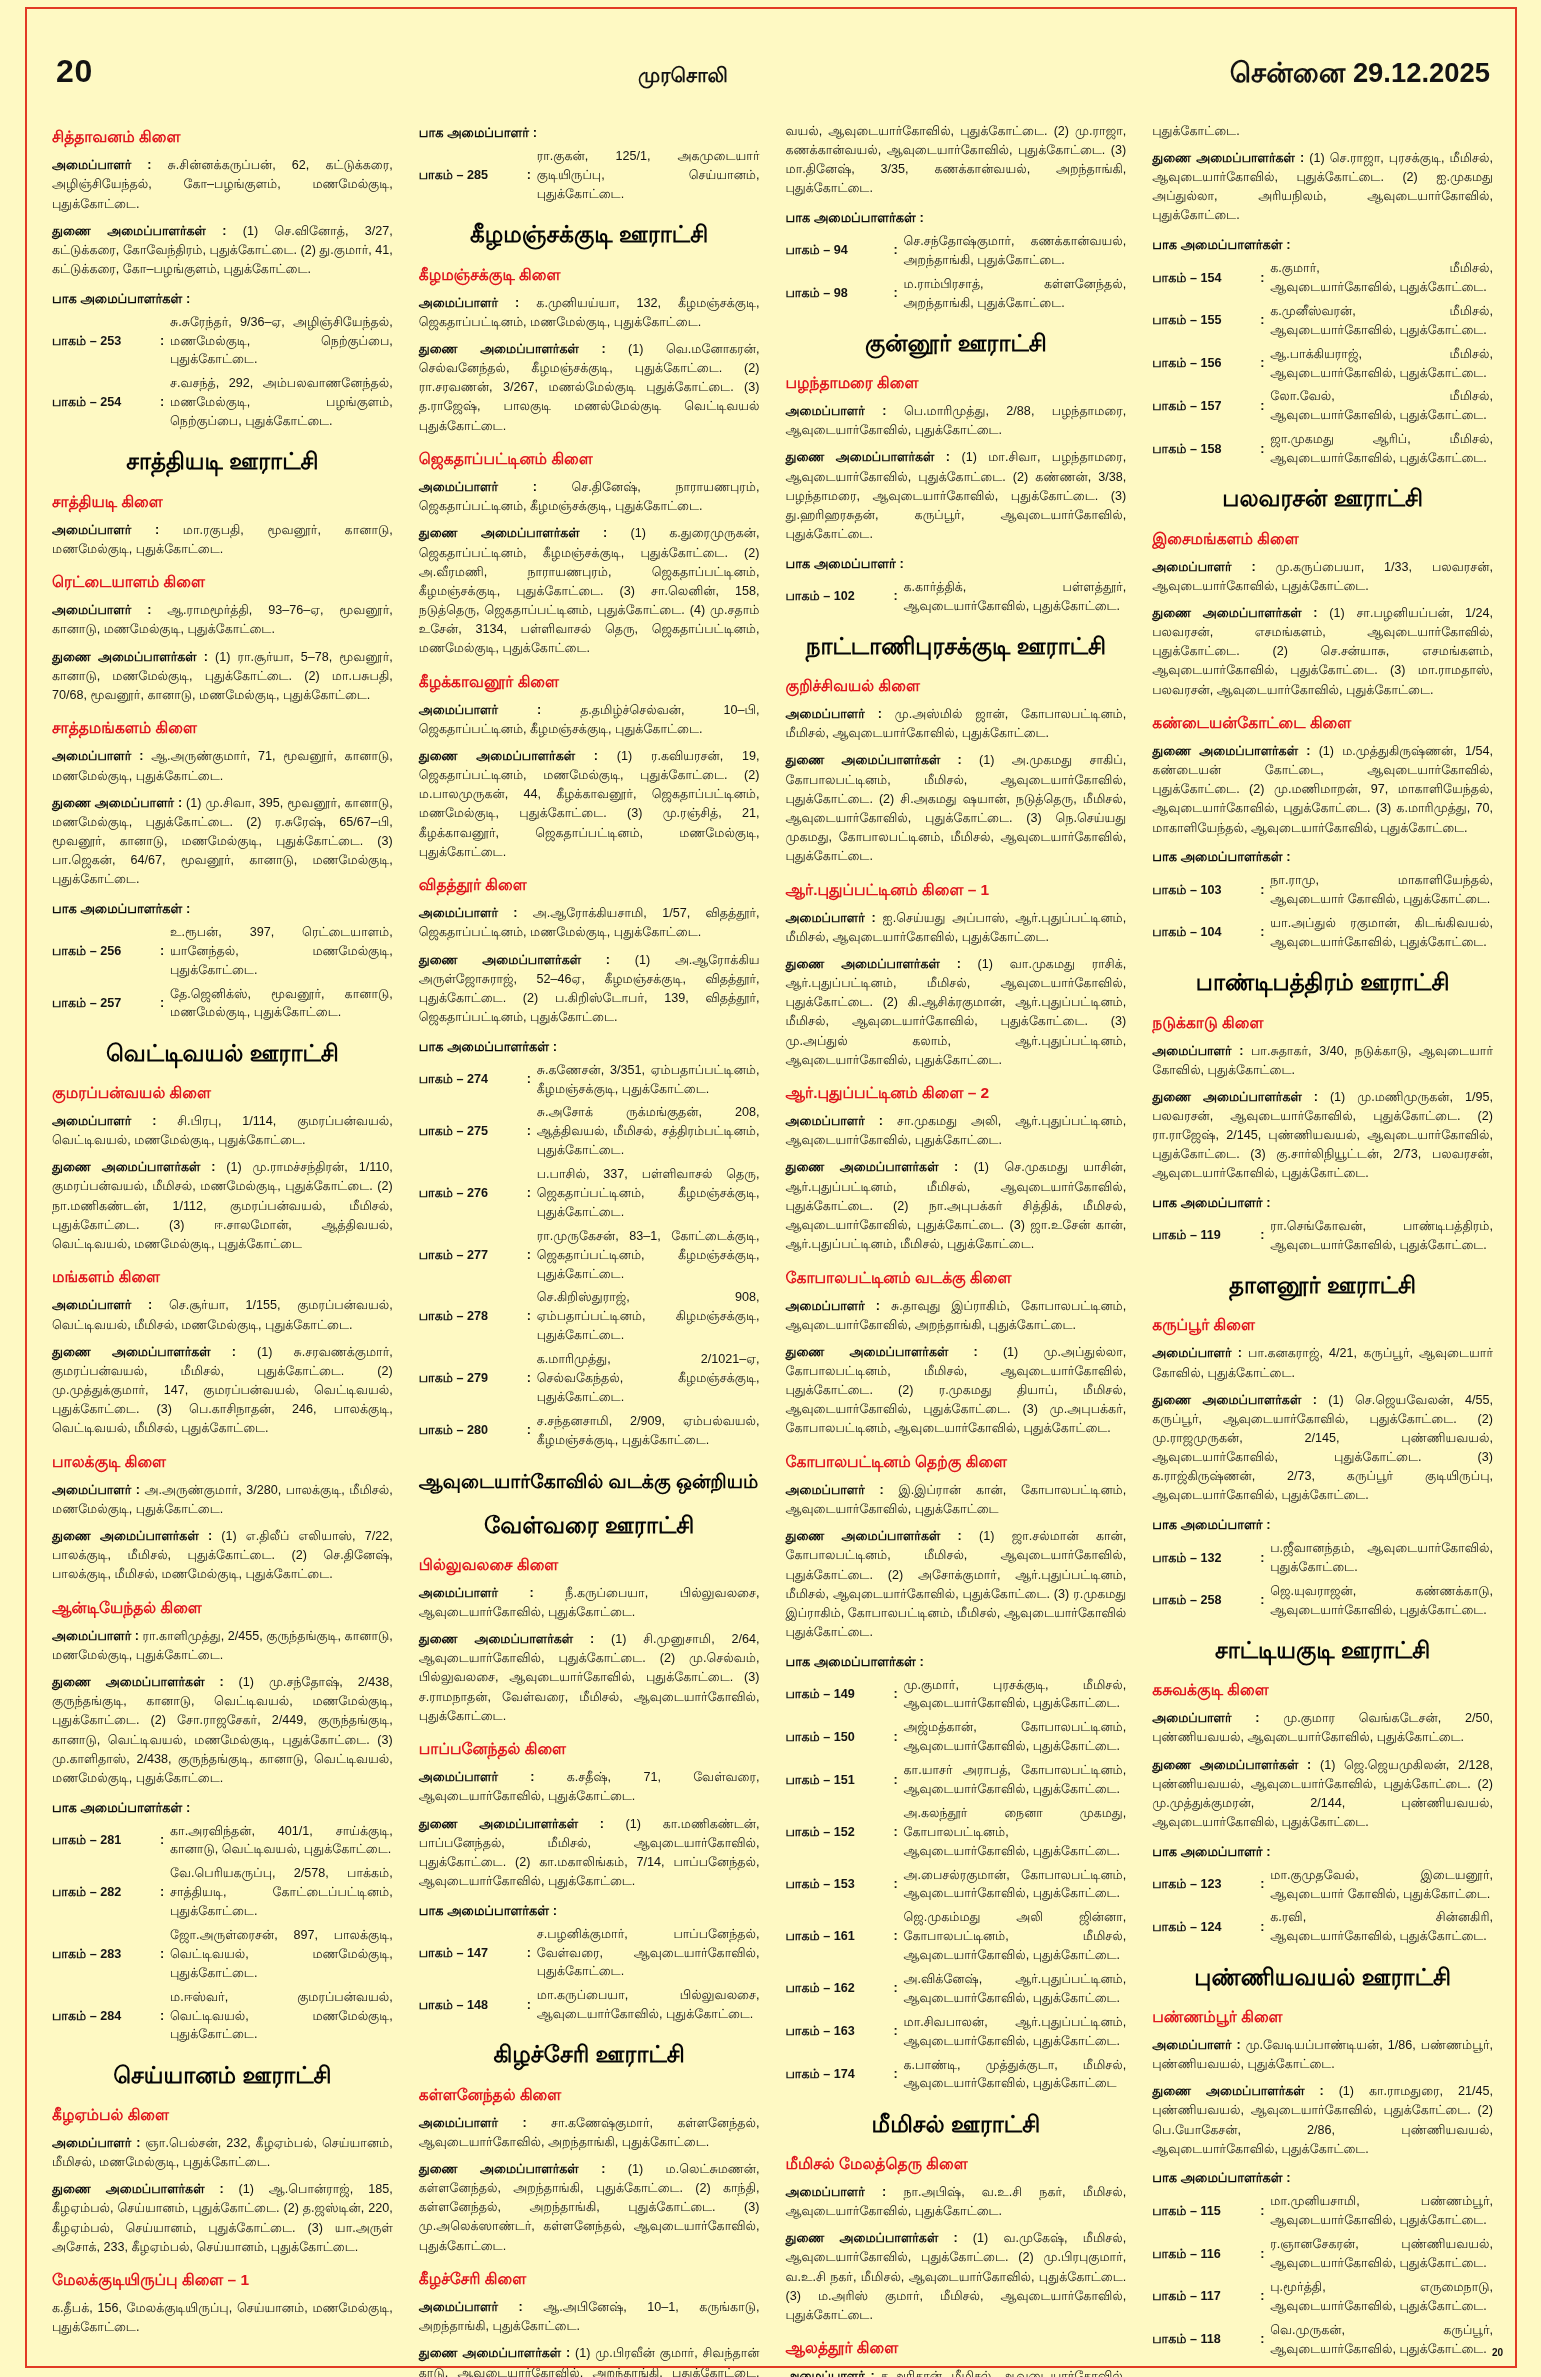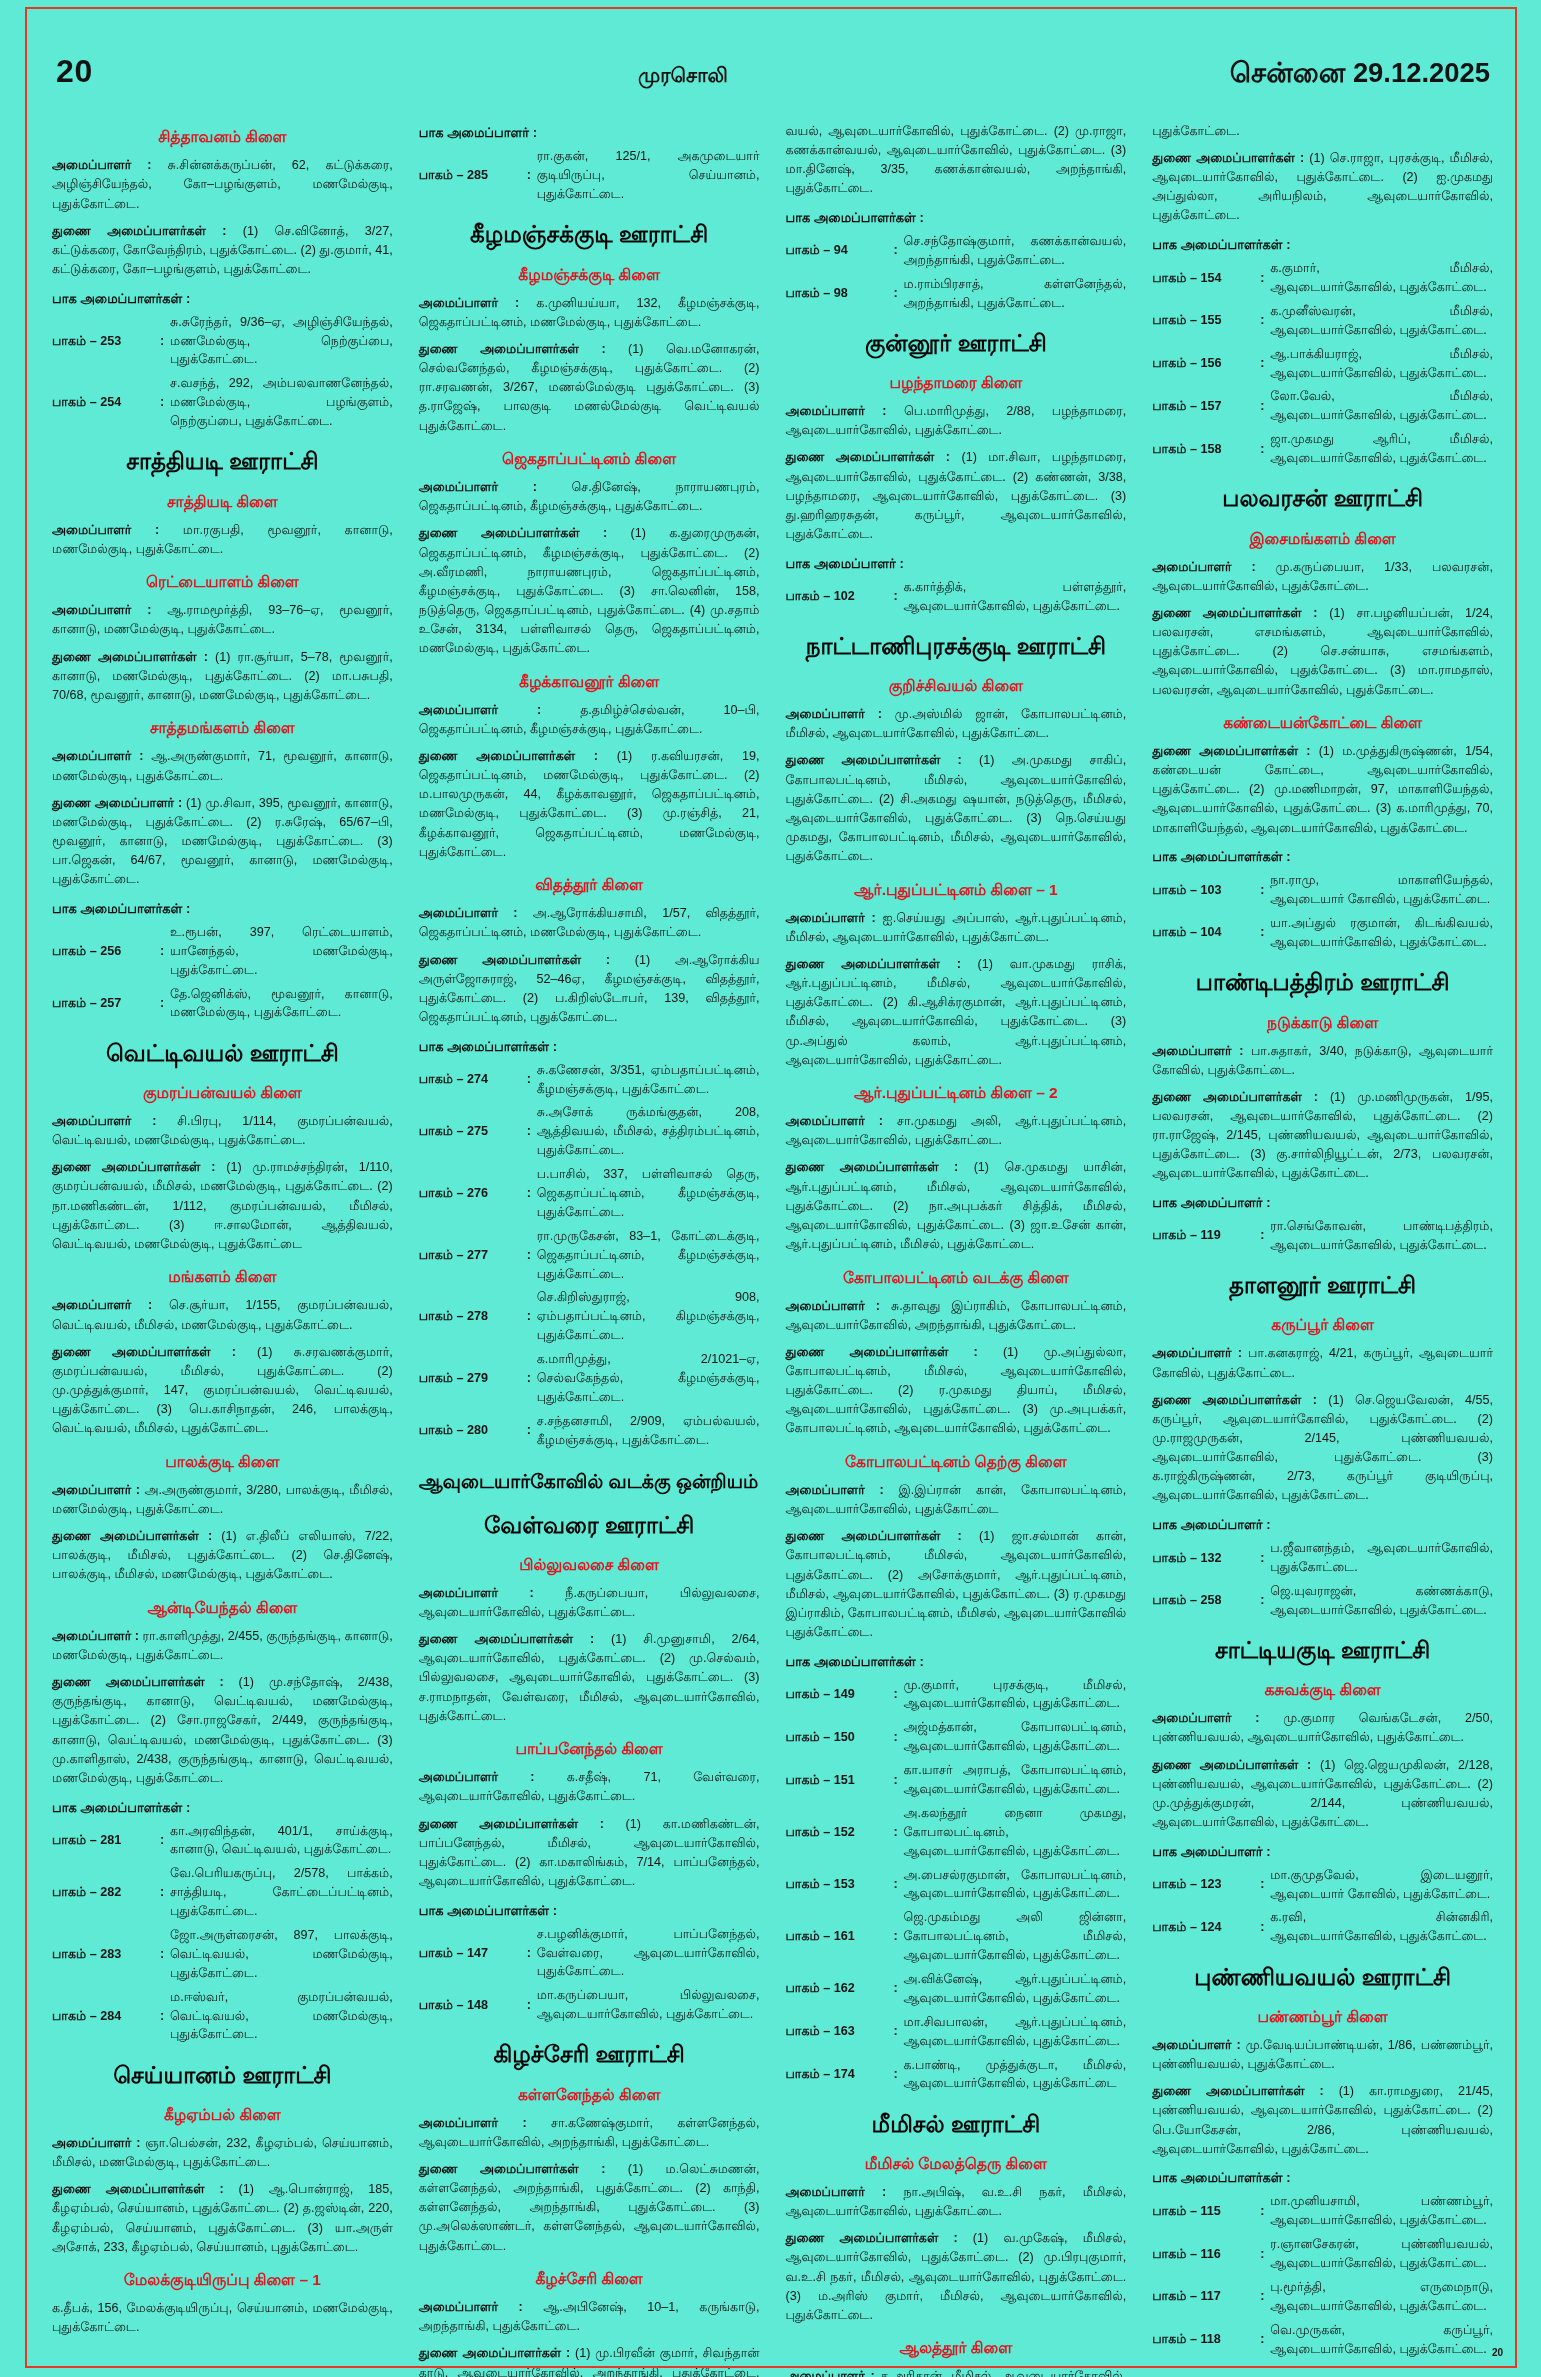--- a/index.html
+++ b/index.html
@@ -1,28 +1,28 @@
 <!DOCTYPE html>
 <html style="font-size:11.5px"><head>
 <meta charset="utf-8">
 <style>
   html,body{margin:0;padding:0;}
   body{background:#ffffff;font-family:"Liberation Sans",sans-serif;}
-  .page{position:relative;width:1541px;height:2377px;background:#5eead4;overflow:hidden;}
+  .page{position:relative;width:1541px;height:2377px;background:#fef9c3;overflow:hidden;}
   .frame{position:absolute;top:7.2px;left:24.5px;right:24.5px;bottom:8.7px;border:2.9px solid #e23a25;pointer-events:none;}
   .hdr{display:flex;justify-content:space-between;align-items:baseline;padding:53px 51px 2.9px 56px;color:#131313;}
   .hdr .pgnum{font-size:32px;font-weight:bold;letter-spacing:0.7px;}
   .hdr .masthead{font-size:20px;font-weight:bold;transform:translateX(21.6px);}
   .hdr .edition{font-size:27.4px;font-weight:bold;}
   .cols{display:flex;gap:26px;padding:19px 48px 0 52px;}
   .col{flex:1 1 0;min-width:0;}
   .blk-p{font-size:12.6px;line-height:1.52;text-align:justify;margin:8px 0;color:#141414;}
   .blk-p b{color:#0c0c0c;}
   .blk-t{font-size:12.6px;line-height:1.52;text-align:justify;margin:8px 0;color:#141414;}
-  .blk-k{color:#e0151d;font-weight:bold;text-align:center;font-size:15.5px;margin:14.4px 0 5.8px;}
+  .blk-k{color:#e0151d;font-weight:bold;font-size:15.5px;margin:14.4px 0 5.8px;}
   .blk-u{color:#050505;font-weight:bold;text-align:center;font-size:23px;margin:17.3px 0 5.8px;}
   .blk-u2{color:#050505;font-weight:bold;font-size:19px;margin:19px 0 5.8px;line-height:1.35;}
   .blk-c{text-align:left;font-weight:bold;font-size:13px;margin:11.5px 0 4.3px;color:#0c0c0c;}
   .blk-g{display:flex;font-size:12.6px;line-height:1.5;margin:5px 0;color:#141414;align-items:center;}
   .blk-g .n{flex:0 0 102px;font-weight:bold;white-space:nowrap;}
   .blk-g .sep{flex:0 0 16px;text-align:center;font-weight:bold;}
   .blk-g .t{flex:1;text-align:justify;}
   .footer-pg{position:absolute;right:38px;bottom:19px;font-size:10px;font-weight:bold;color:#111;}
 </style>
 </head>

